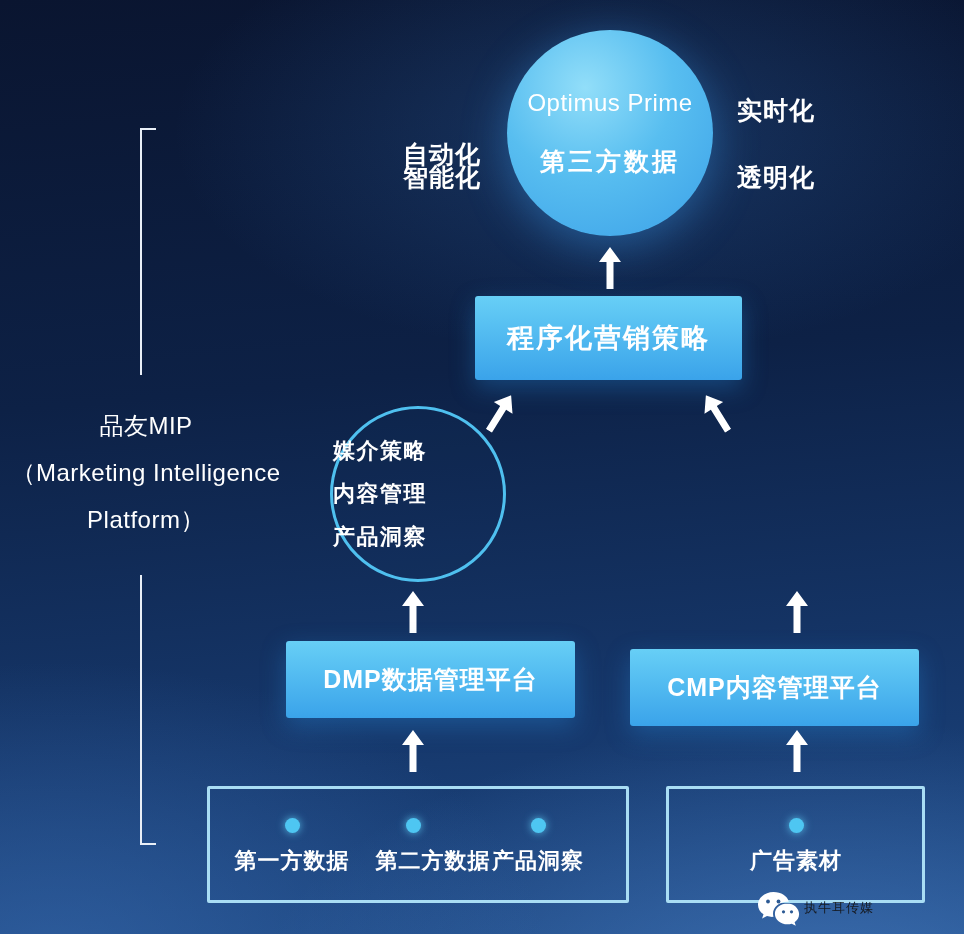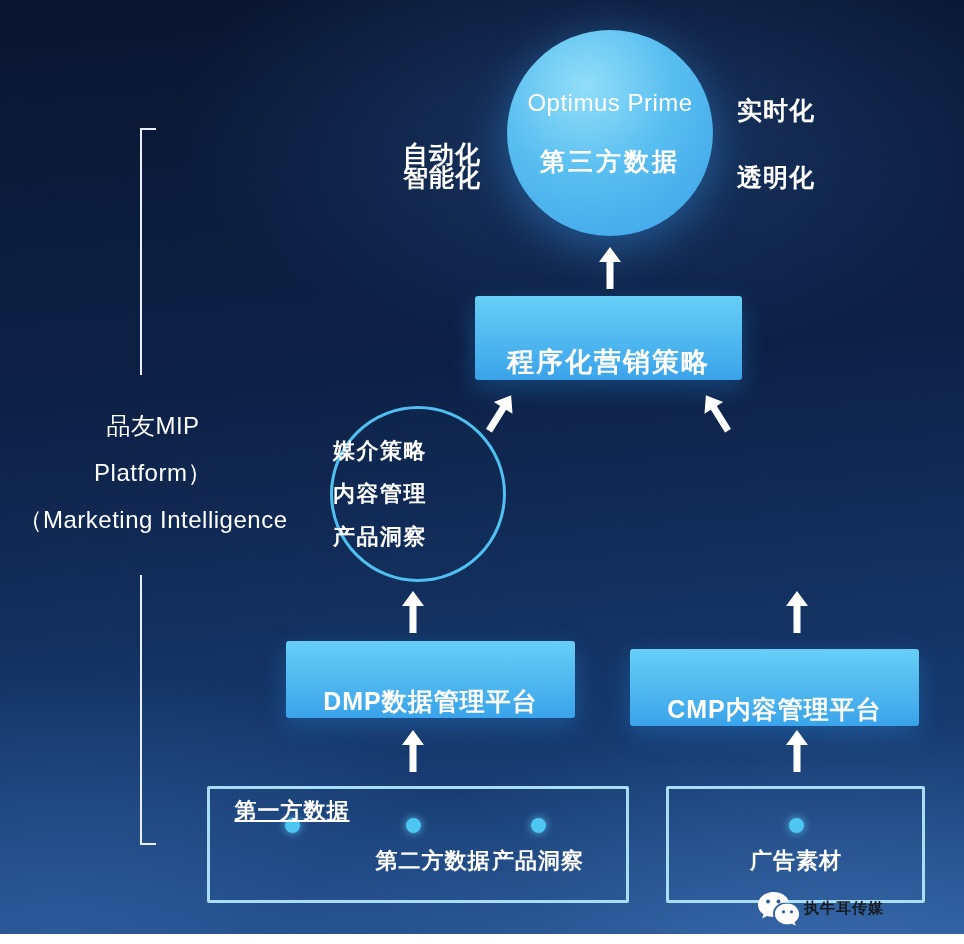--- a/index.html
+++ b/index.html
@@ -25,21 +25,21 @@
     box-shadow:0 10px 45px rgba(60,150,230,.45);
   }
   .tc1{ font-size:24px; font-weight:500; letter-spacing:.5px; }
   .tc2{ font-size:25px; font-weight:700; letter-spacing:3px; }
 
   .corner{ font-size:25px; font-weight:700; letter-spacing:1px; white-space:nowrap; }
 
   
   .band-box{
     background:linear-gradient(180deg,#67cff6 0%,#3aa3ea 100%);
-    display:flex; align-items:flex-end; justify-content:center;
+    display:flex; align-items:center; justify-content:center;
     font-weight:700; border-radius:3px;
     box-shadow:0 8px 24px rgba(40,140,220,.35);
   }
   .strategy{ left:475px; top:296px; width:267px; height:84px; font-size:27px; letter-spacing:2px; }
   .platform{ top:641px; width:289px; height:77px; font-size:25px; letter-spacing:1px; }
   .dmp{ left:286px; } .cmp{ left:630px;margin-top:8px; }
 
   
   .ring{
     border-radius:50%; border:3px solid #4fc0ef; background:rgba(20,60,120,.08);
@@ -51,38 +51,38 @@
 
   
   .arrow{ position:absolute; width:26px; height:42px; }
   .arrow polygon{ fill:#ffffff; }
   .rot-r{ transform:rotate(32deg); } .rot-l{ transform:rotate(-32deg); }
 
   
   .bracket{ background:#e9eff7; }
   .mip{
     left:0px; top:402px; width:292px; text-align:center;
-    font-size:24px; line-height:47px; font-weight:500; letter-spacing:.5px;margin-left:7px;
+    font-size:24px; line-height:47px; font-weight:500; letter-spacing:.5px;
   }
 
   
   .outline-box{ border:3px solid #a9ddf4; border-radius:2px; }
   .obl{ left:207px; top:786px; width:422px; height:117px; }
   .obr{ left:666px; top:786px; width:259px; height:117px; }
   .dot{
     position:absolute; width:15px; height:15px; border-radius:50%;
     background:#4ec6f2; box-shadow:0 0 9px rgba(95,205,245,.85);
   }
   .src-label{
     position:absolute; font-size:22px; font-weight:700; letter-spacing:1px;
     transform:translateX(-50%); white-space:nowrap;
   }
 
   
-  .wm-text{ font-size:15px; color:#161b22; font-weight:700; letter-spacing:1px; white-space:nowrap; }
+  .wm-text{ font-size:13px; color:#161b22; font-weight:400; letter-spacing:1px; white-space:nowrap; }
   .bottom-strip{ left:0; top:934px; width:964px; height:10px; background:#ffffff; }
 </style>
 </head>
 <body>
 
 <div class="canvas">
 
   <div class="abs top-circle">
     <div class="tc1">Optimus Prime</div>
     <div class="tc2">第三方数据</div>
@@ -108,22 +108,22 @@
     <polygon points="13,0 2,15 9.5,15 9.5,42 16.5,42 16.5,15 24,15"></polygon>
   </svg>
 
   <div class="abs bracket" style="left:140px; top:128px; width:16px; height:2px;"></div>
   <div class="abs bracket" style="left:140px; top:128px; width:2px; height:247px;"></div>
   <div class="abs bracket" style="left:140px; top:575px; width:2px; height:270px;"></div>
   <div class="abs bracket" style="left:140px; top:843px; width:16px; height:2px;"></div>
 
   <div class="abs mip">
     <div>品友MIP</div>
+    <div>（Marketing Intelligence</div>
     <div>Platform）</div>
-    <div>（Marketing Intelligence</div>
   </div>
 
   <div class="abs ring ring-left">
     <div>媒介策略</div>
     <div>内容管理</div>
     <div>产品洞察</div>
   </div>
 
 
   <svg class="arrow" style="left:400px; top:591px;" viewBox="0 0 26 42">
@@ -146,21 +146,21 @@
   <svg class="arrow" style="left:784px; top:730px;" viewBox="0 0 26 42">
     <polygon points="13,0 2,15 9.5,15 9.5,42 16.5,42 16.5,15 24,15"></polygon>
   </svg>
 
   <div class="abs outline-box obl"></div>
 
   <span class="dot" style="left:285px; top:818px;"></span>
   <span class="dot" style="left:406px; top:818px;"></span>
   <span class="dot" style="left:531px; top:818px;"></span>
 
-  <span class="src-label" style="left:292px; top:796px;text-decoration:underline;">第一方数据</span>
+  <span class="src-label" style="left:292px; top:846px;">第一方数据</span>
   <span class="src-label" style="left:413px; top:846px;margin-left:20px;">第二方数据</span>
   <span class="src-label" style="left:538px; top:846px;">产品洞察</span>
 
   <div class="abs outline-box obr"></div>
   <span class="dot" style="left:789px; top:818px;"></span>
   <span class="src-label" style="left:796px; top:846px;">广告素材</span>
 
   <svg class="abs" style="left:756px; top:889px; width:44px; height:40px;" viewBox="0 0 44 40">
     <g fill="#ffffff">
       <path d="M17.5 3C9 3 2 8.7 2 15.7c0 3.9 2.1 7.3 5.5 9.6l-1.4 4.3 4.9-2.5c1.6.5 3.3.8 5.1.8.5 0 .9 0 1.4-.1-.3-1-.5-2.1-.5-3.2 0-6.6 6.4-11.9 14.3-11.9.5 0 1 0 1.5.1C31.5 7 25.1 3 17.5 3z"></path>

